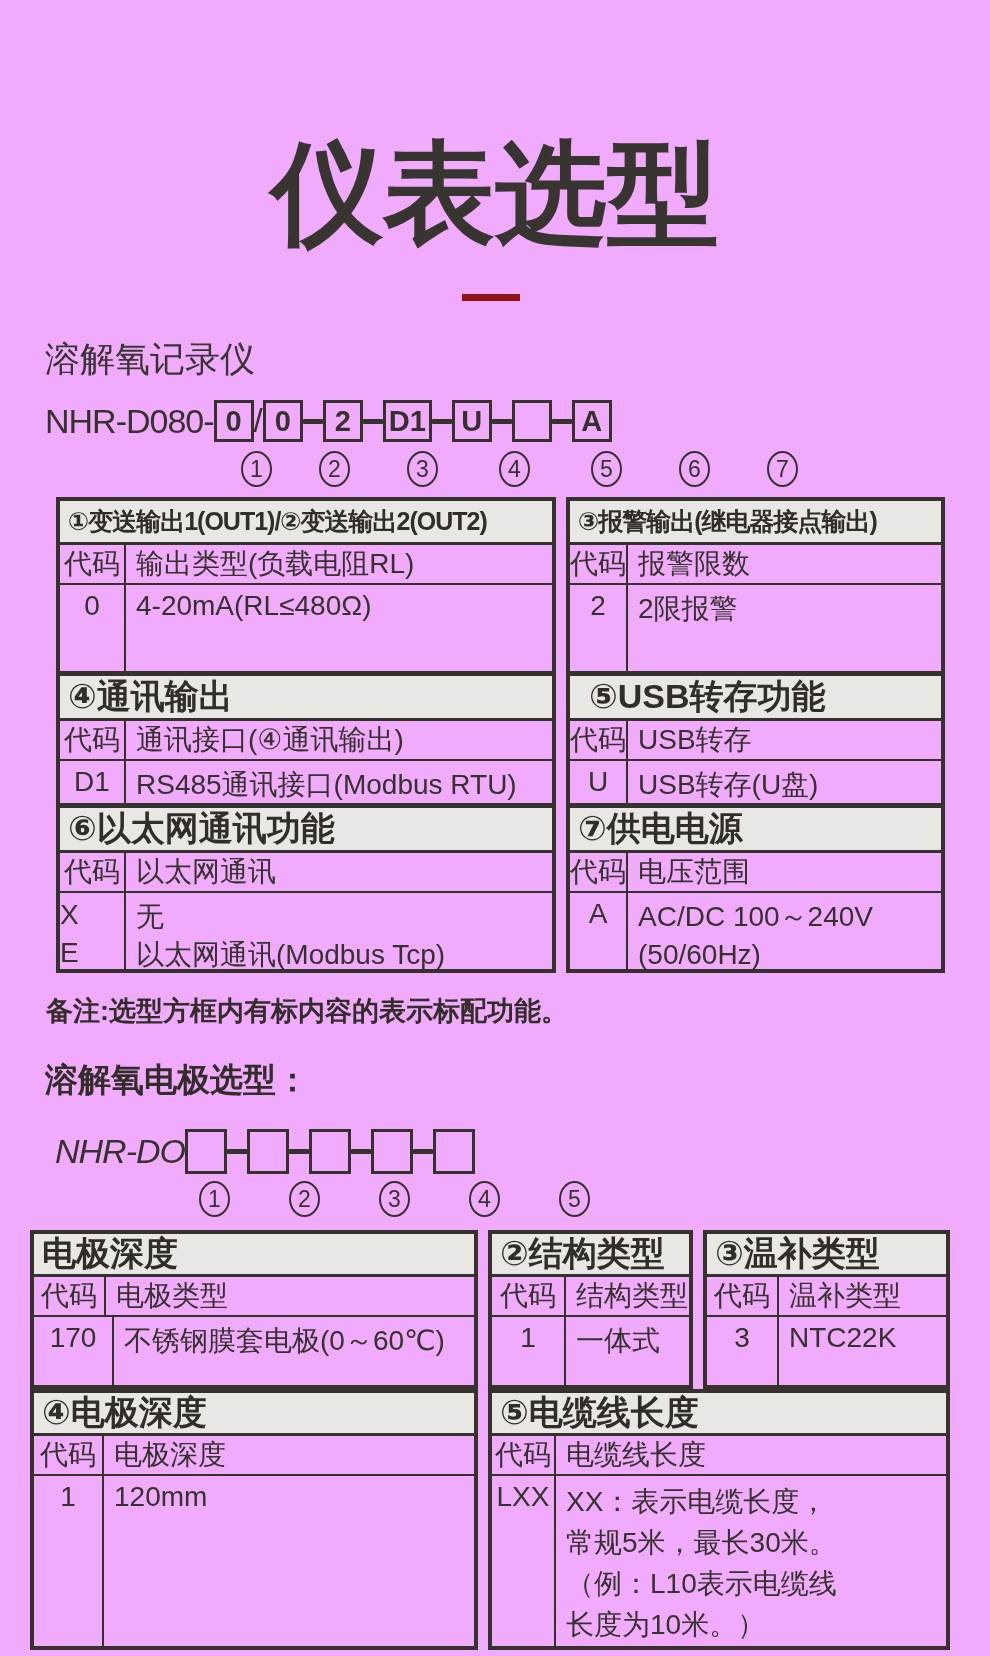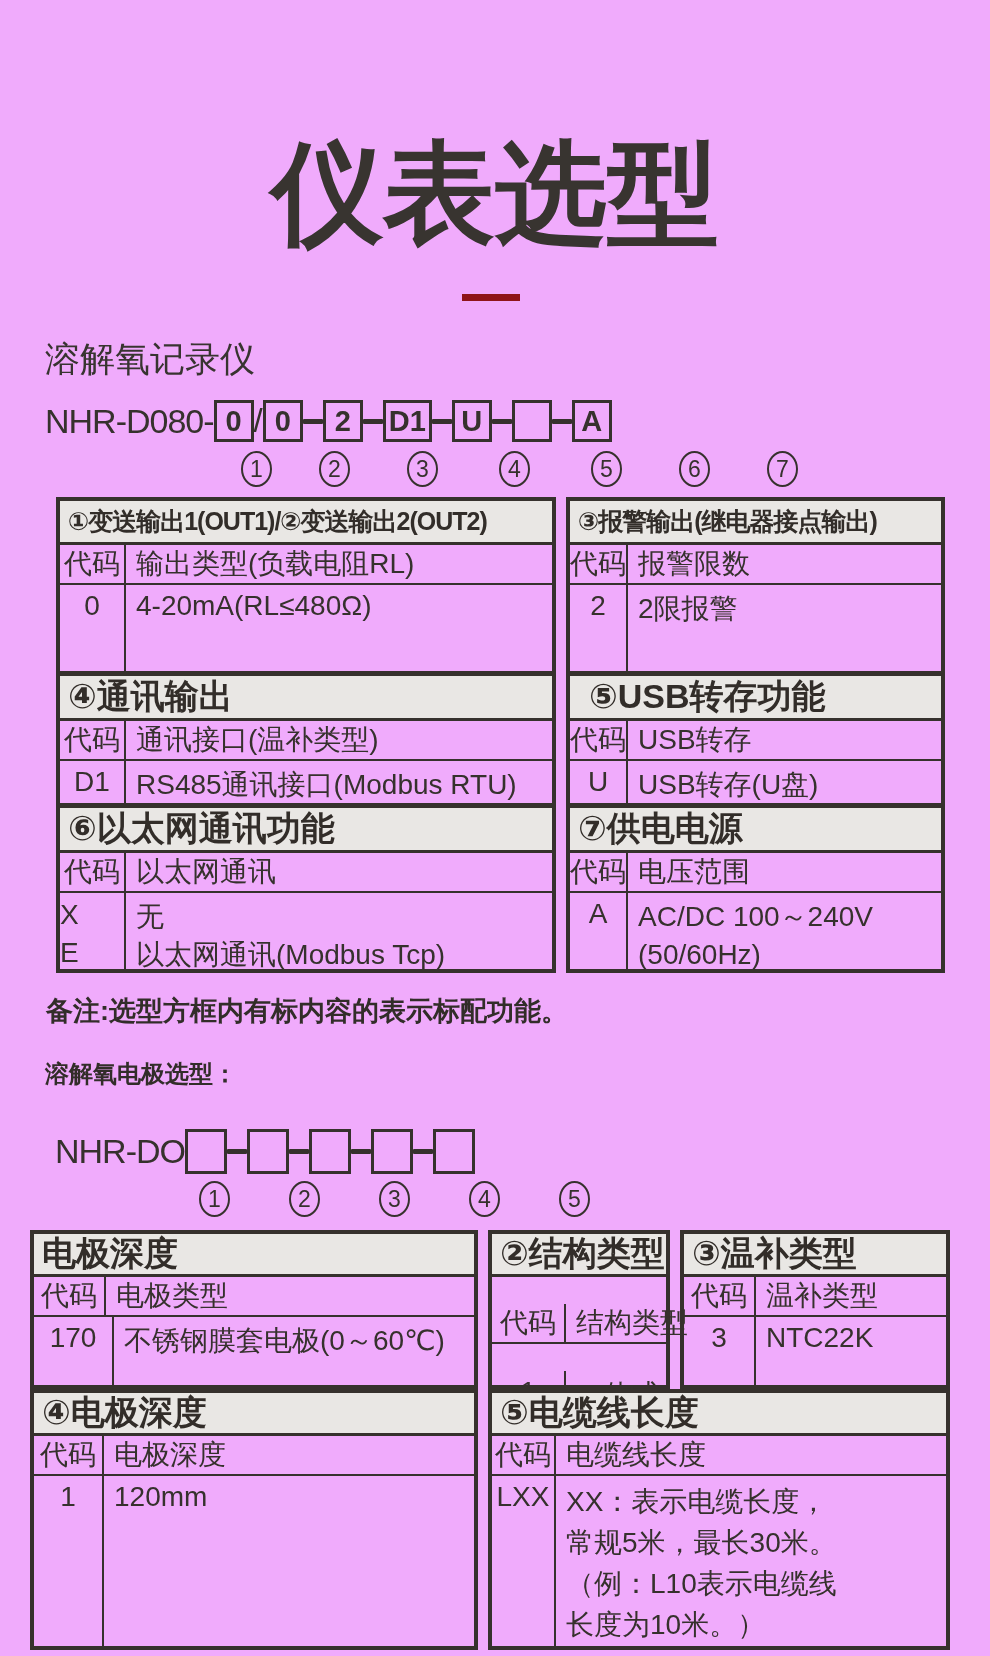--- a/index.html
+++ b/index.html
@@ -3,21 +3,21 @@
 <meta charset="utf-8">
 <style>
   html,body{margin:0;padding:0;}
   .page{position:relative;width:990px;height:1656px;background:#f0abfc;
         font-family:"Liberation Sans","DejaVu Sans",sans-serif;color:#36312d;overflow:hidden;}
   .abs{position:absolute;}
   .title{left:0;top:138px;width:100%;text-align:center;font-size:112px;font-weight:900;
          letter-spacing:0px;color:#383430;line-height:1.0;}
   .red-dash{left:462px;top:294px;width:58px;height:7px;background:#8e1418;}
   .series-label{left:45px;top:336px;font-size:35px;color:#383430;}
-  .series-label2{left:45px;top:1058px;font-size:24px;font-weight:800;color:#322d29;}
+  .series-label2{left:45px;top:1058px;font-size:33px;font-weight:800;color:#322d29;}
   .note{left:46px;top:993px;font-size:27px;font-weight:700;color:#322d29;}
 
   .code-line{display:flex;align-items:center;height:46px;}
   .code-prefix{font-size:34px;letter-spacing:-1px;white-space:nowrap;}
   .cbox{box-sizing:border-box;min-width:40px;height:42px;border:3px solid #36312d;
         display:flex;align-items:center;justify-content:center;
         font-size:29px;font-weight:600;padding:0 3px;background:transparent;}
   .dash{width:20px;height:5px;background:#36312d;border-radius:1px;flex:0 0 auto;}
   .slash{font-size:33px;font-weight:400;}
 
@@ -91,21 +91,21 @@
         </div>
         <div class="row val" style="height:86px;">
           <span class="c1" style="width:66px;">0</span>
           <span class="c2">4-20mA(RL≤480Ω)</span>
         </div>
       </div>
       <div class="sec">
         <div class="sec-head" style="height:45px;">④通讯输出</div>
         <div class="row sub" style="height:40px;">
           <span class="c1" style="width:66px;">代码</span>
-          <span class="c2">通讯接口(温补类型)</span>
+          <span class="c2">通讯接口(④通讯输出)</span>
         </div>
         <div class="row val" style="height:42px;">
           <span class="c1" style="width:66px;">D1</span>
           <span class="c2">RS485通讯接口(Modbus RTU)</span>
         </div>
       </div>
       <div class="sec grow">
         <div class="sec-head" style="height:45px;">⑥以太网通讯功能</div>
         <div class="row sub" style="height:40px;">
           <span class="c1" style="width:66px;">代码</span>
@@ -161,21 +161,21 @@
           </span>
         </div>
       </div>
     </div>
   </div>
 
   <div class="abs note">备注:选型方框内有标内容的表示标配功能。</div>
 
   <div class="abs series-label2">溶解氧电极选型：</div>
 
-  <div class="abs code-line" style="left:55px;top:1128px;">
+  <div class="abs code-line" style="left:55px;top:1128px;font-style:italic;">
     <span class="code-prefix">NHR-DO</span>
     <span class="cbox" style="min-width:42px;height:45px;"></span>
     <span class="dash"></span>
     <span class="cbox" style="min-width:42px;height:45px;"></span>
     <span class="dash"></span>
     <span class="cbox" style="min-width:42px;height:45px;"></span>
     <span class="dash"></span>
     <span class="cbox" style="min-width:42px;height:45px;"></span>
     <span class="dash"></span>
     <span class="cbox" style="min-width:42px;height:45px;"></span>
@@ -192,21 +192,21 @@
       <div class="sec-head" style="height:43px;">电极深度</div>
       <div class="row sub" style="height:40px;">
         <span class="c1" style="width:72px;">代码</span>
         <span class="c2">电极类型</span>
       </div>
       <div class="row val grow" style="border:none;">
         <span class="c1" style="width:80px;">170</span>
         <span class="c2">不锈钢膜套电极(0～60℃)</span>
       </div>
     </div>
-    <div class="box" style="width:182px;gap:27px;">
+    <div class="box" style="width:205px;">
       <div class="sec-head" style="height:43px;">②结构类型</div>
       <div class="row sub" style="height:40px;">
         <span class="c1" style="width:74px;">代码</span>
         <span class="c2">结构类型</span>
       </div>
       <div class="row val grow" style="border:none;">
         <span class="c1" style="width:74px;">1</span>
         <span class="c2">一体式</span>
       </div>
     </div>

